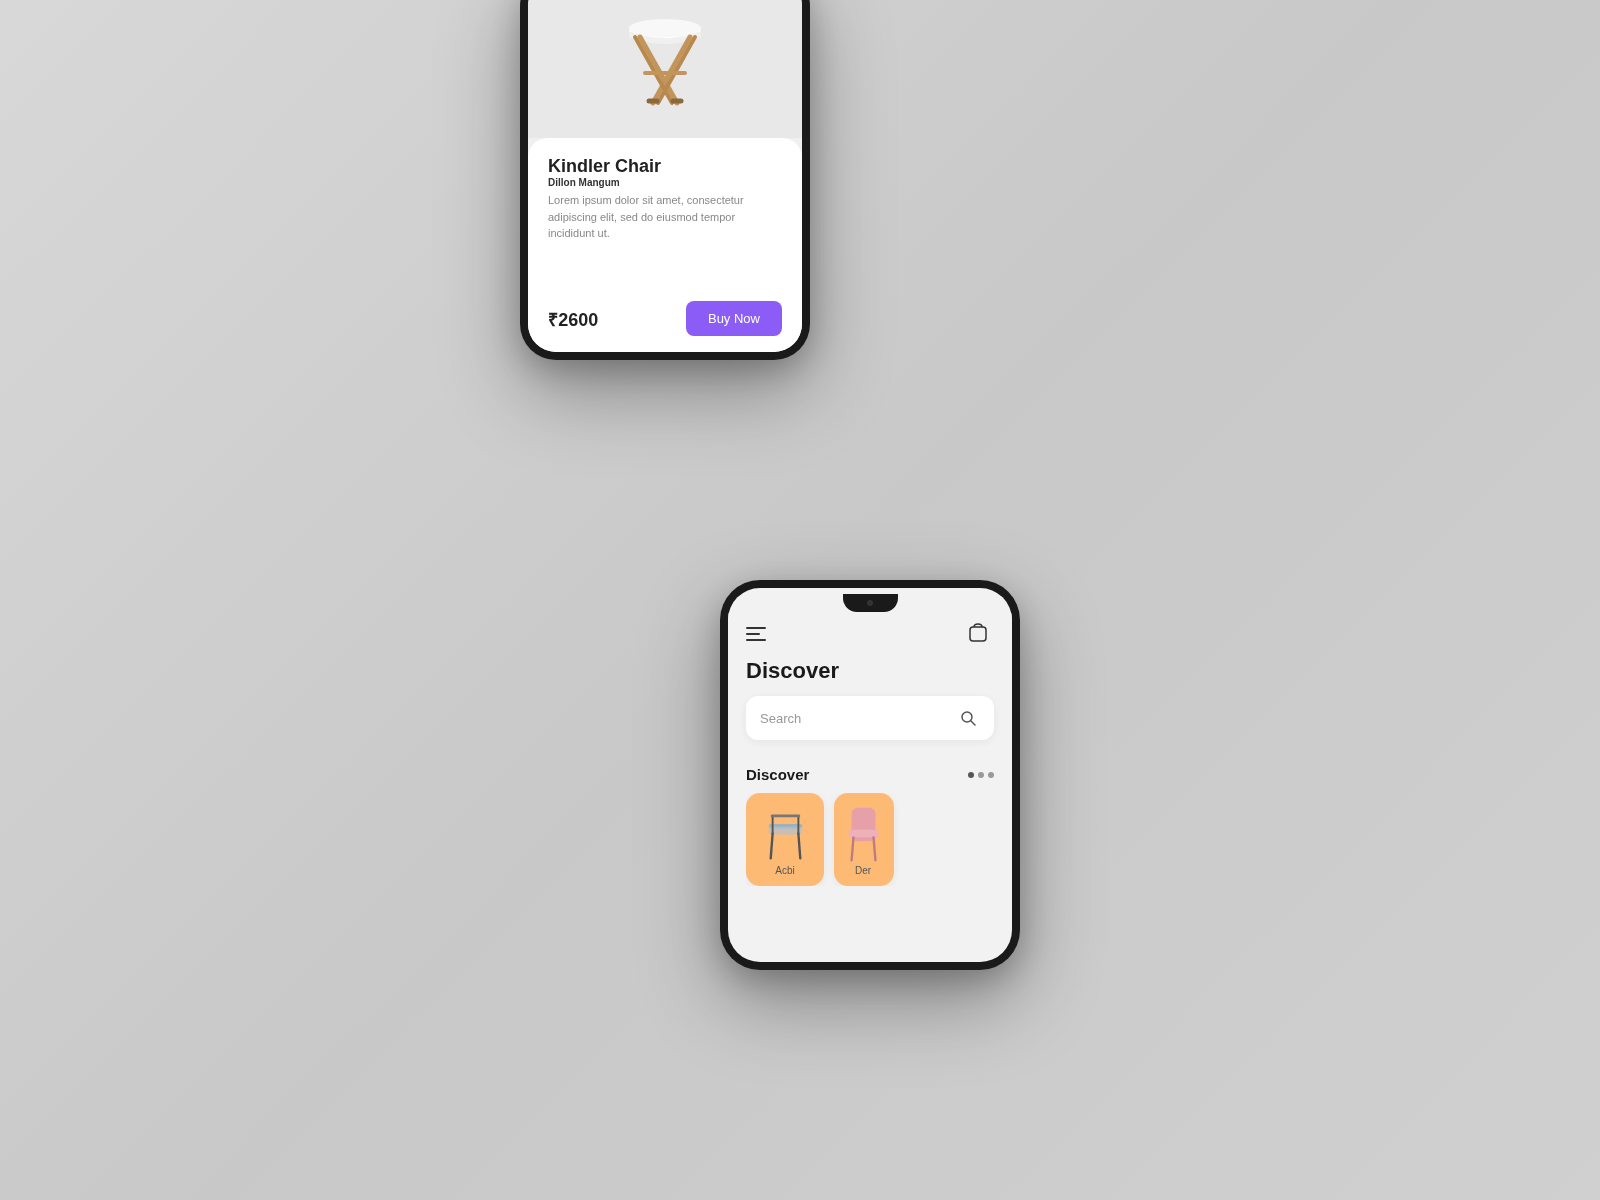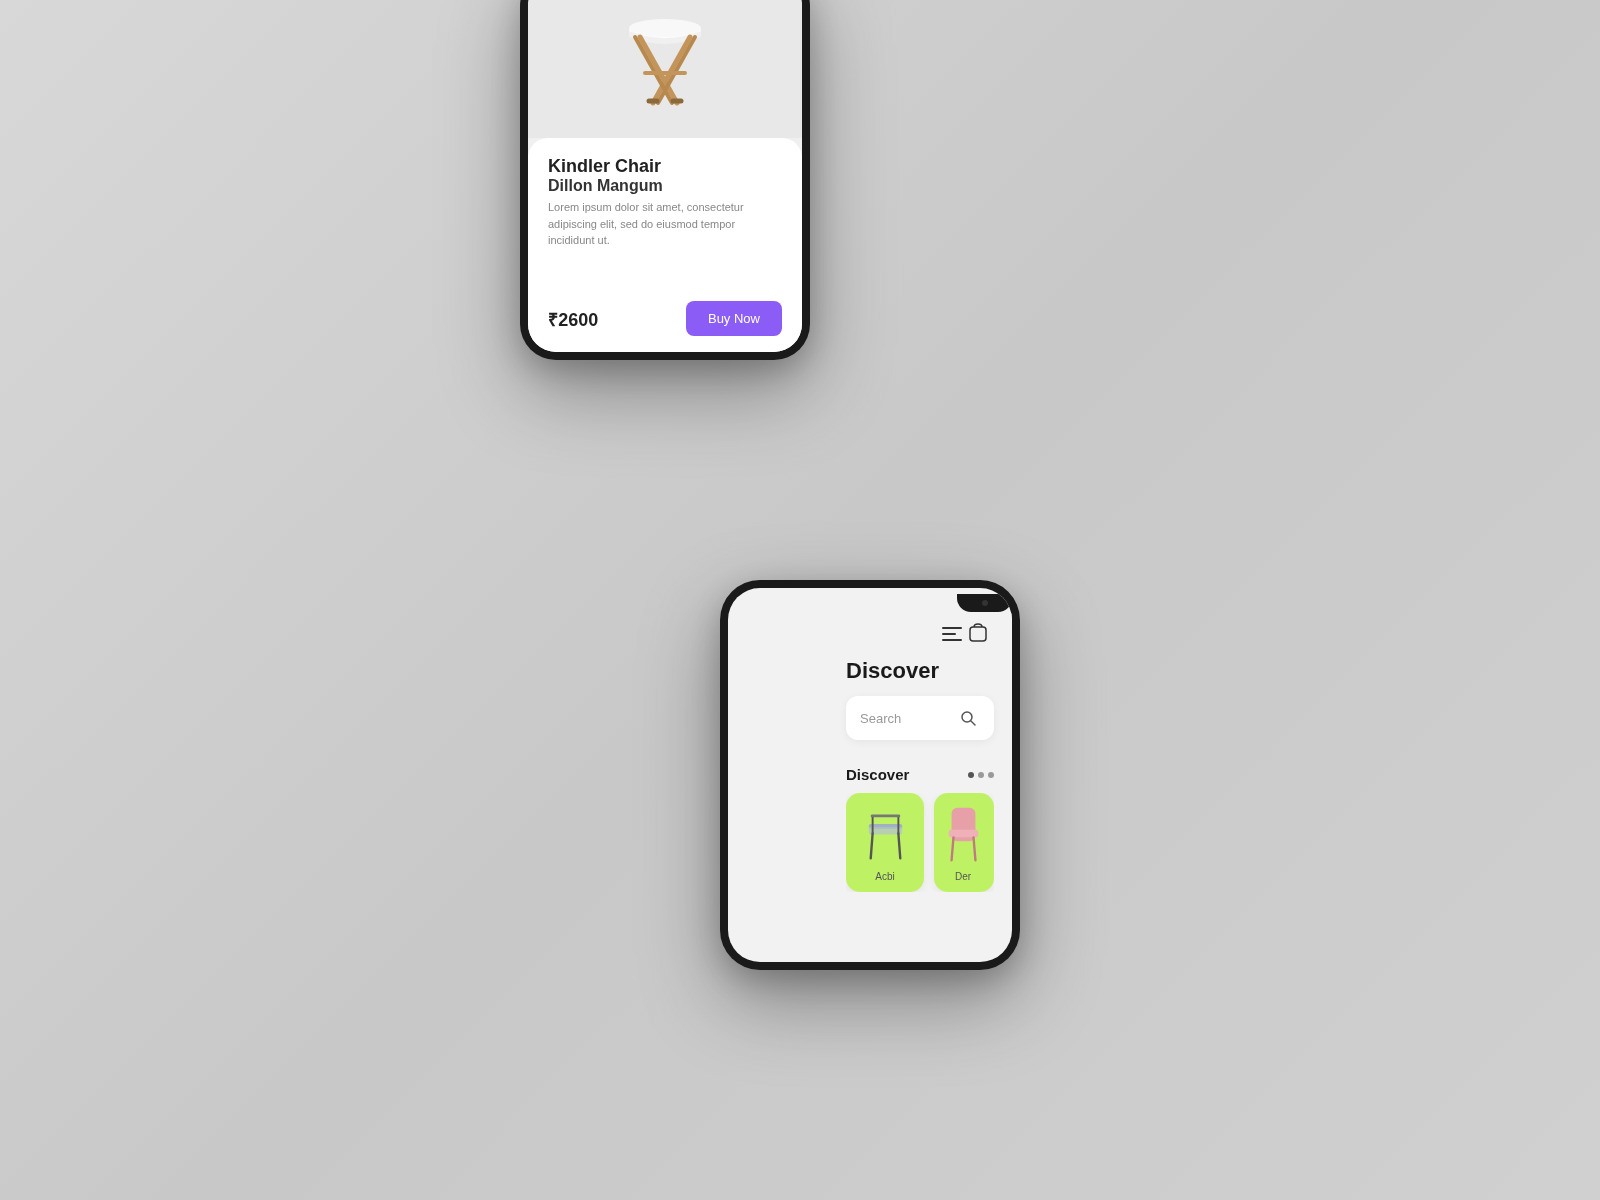--- a/index.html
+++ b/index.html
@@ -62,21 +62,21 @@
       gap: 0;
     }
 
     .product-title {
       font-size: 18px;
       font-weight: 600;
       color: #222;
     }
 
     .product-author {
-      font-size: 16px;
+      font-size: 10px;
       font-weight: 700;
       color: #333;
     }
 
     .product-desc {
       font-size: 11px;
       color: #888;
       line-height: 1.5;
       margin-top: 4px;
     }
@@ -121,21 +121,20 @@
     }
 
     .phone2-screen {
       width: 100%;
       height: 100%;
       border-radius: 32px;
       overflow: hidden;
       background: #f2f2f2;
       display: flex;
       flex-direction: column;
-      align-items: flex-end;
     }
 
     .phone2-top-bar {
       background: #f2f2f2;
       padding: 6px 18px 0;
       display: flex;
       align-items: center;
       justify-content: space-between;
     }
 
@@ -231,27 +230,26 @@
       background: #555;
     }
 
     .products-row {
       display: flex;
       gap: 10px;
       overflow: hidden;
     }
 
     .product-card-small {
-      background: #bef264;
+      background: #fdba74;
       border-radius: 14px;
       padding: 10px;
       display: flex;
       flex-direction: column;
       align-items: center;
-      gap: 6px;
       flex: 0 0 78px;
       box-shadow: 0 2px 8px rgba(0,0,0,0.06);
     }
 
     .product-card-label {
       font-size: 10px;
       color: #555;
       text-align: center;
     }
 

